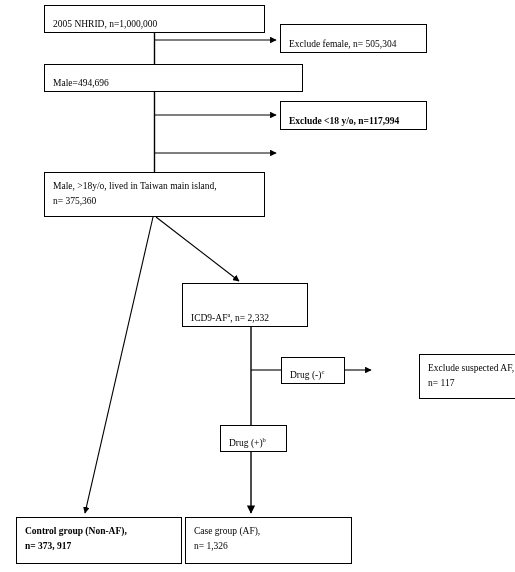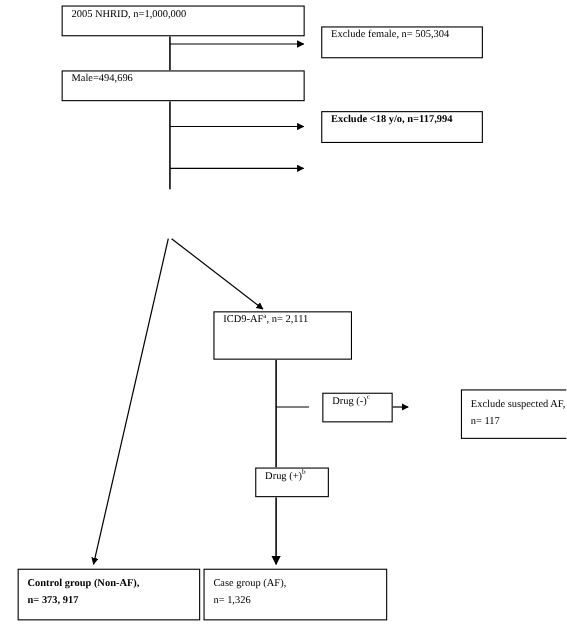--- a/index.html
+++ b/index.html
@@ -24,23 +24,22 @@
     border: 1px solid #000000;
     background: #ffffff;
     font-size: 9.5px;
     line-height: 15px;
     padding: 6px 8px 0 8px;
     white-space: nowrap;
     z-index: 3;
   }
   .box.center {
     display: flex;
-    align-items: flex-start;
+    align-items: flex-end;
     padding: 0 8px;
-    margin-left: 12px;
   }
   .box .line2 {
     display: block;
   }
   sup {
     font-size: 6.5px;
     vertical-align: super;
     line-height: 0;
   }
   svg.connectors {
@@ -88,32 +87,36 @@
   </svg>
 
   <div class="box center" style="left:44px; top:5px; width:221px; height:28px;">
     <span>2005 NHRID, n=1,000,000</span>
   </div>
 
   <div class="box center" style="left:280px; top:24px; width:147px; height:29px;">
     <span>Exclude female, n= 505,304</span>
   </div>
 
-  <div class="box center" style="left:44px; top:64px; width:221px; height:28px;">
+  <div class="box center" style="left:44px; top:64px; width:259px; height:28px;">
     <span>Male=494,696</span>
   </div>
 
   <div class="box center" style="left:280px; top:101px; width:147px; height:29px;font-weight:bold;">
     <span>Exclude &lt;18 y/o, n=117,994</span>
   </div>
 
 
+  <div class="box" style="left:44px; top:172px; width:221px; height:45px;">
+    <span>Male, &gt;18y/o, lived in Taiwan main island,</span>
+    <span class="line2">n= 375,360</span>
+  </div>
 
   <div class="box center" style="left:182px; top:283px; width:126px; height:44px;">
-    <span><span>ICD9-AF</span><sup>a</sup><span>, n= 2,111</span></span>
+    <span><span>ICD9-AF</span><sup>a</sup><span>, n= 2,332</span></span>
   </div>
 
   <div class="box center" style="left:281px; top:357px; width:64px; height:27px;">
     <span><span>Drug (-)</span><sup>c</sup></span>
   </div>
 
   <div class="box" style="left:375px; top:354px; width:128px; height:45px;margin-left:44px;">
     <span>Exclude suspected AF,</span>
     <span class="line2">n= 117</span>
   </div>

